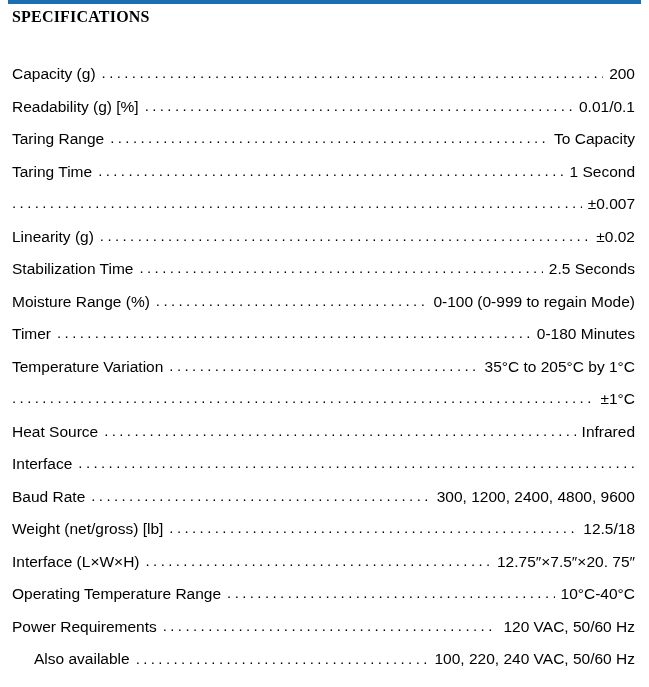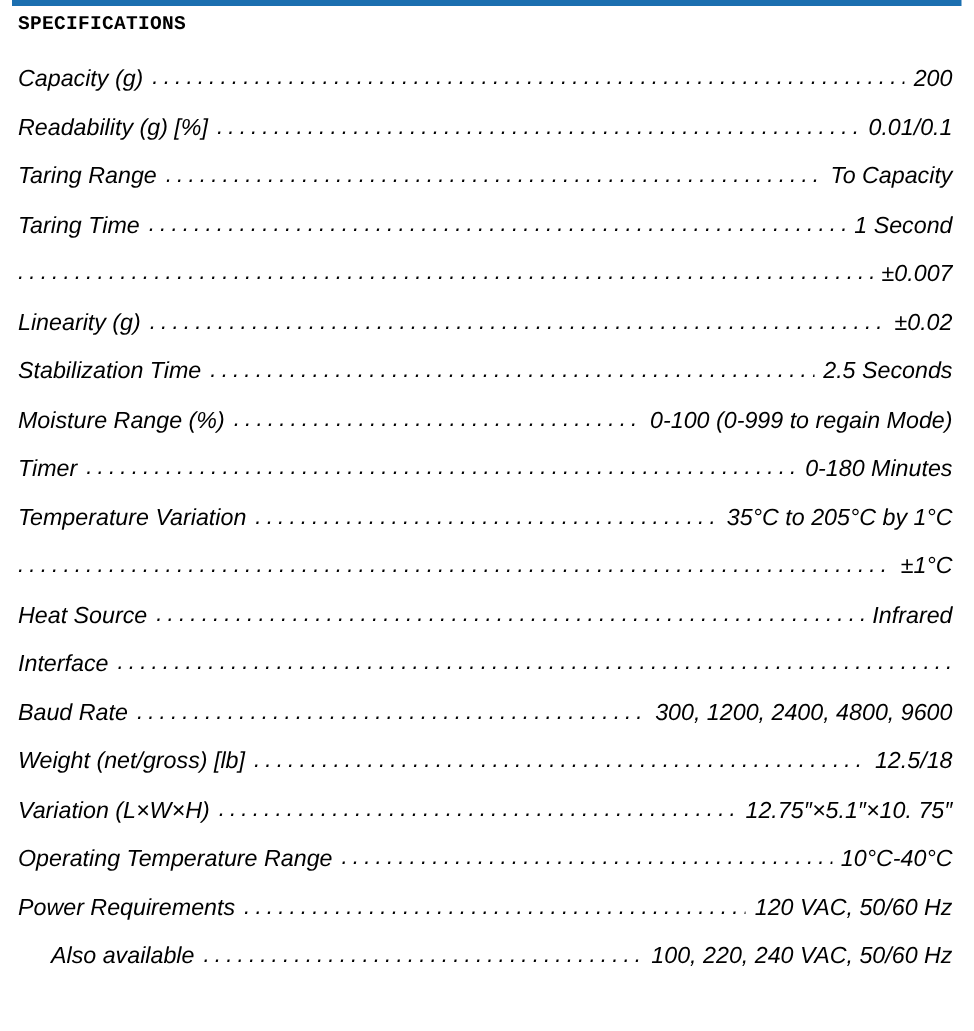--- a/index.html
+++ b/index.html
@@ -22,41 +22,41 @@
     box-sizing: border-box;
     padding: 0 8px;
   }
   .top-rule {
     height: 4px;
     background: #1b6fb0;
     width: 100%;
     margin: 0 0 0 0;
   }
   .title {
-    font-size: 13px;
+    font-size: 16px;
     font-weight: bold;
     letter-spacing: 0.2px;
     margin: 4px 0 0 4px;
-    font-family: Liberation Mono, monospace;
+    font-family: Liberation Serif, serif;
   }
   .spec-list {
-    margin: 22px 0 0 0;
+    margin: 40px 0 0 0;
     padding: 0 6px 0 4px;
-    font-style: italic;
   }
   .spec-row {
     display: flex;
     align-items: baseline;
     font-size: 15.5px;
     line-height: 1.0;
     margin-bottom: 17px;
     white-space: nowrap;
   }
   .spec-row.indented {
     padding-left: 22px;
+    align-items: flex-end;
   }
   .spec-label {
     flex: 0 0 auto;
     padding-right: 6px;
   }
   .dots {
     flex: 1 1 auto;
     overflow: hidden;
     white-space: nowrap;
     letter-spacing: 3.4px;
@@ -153,23 +153,23 @@
         <span class="spec-label">Baud Rate</span>
         <span class="dots">.........................................................................................</span>
         <span class="spec-value">300, 1200, 2400, 4800, 9600</span>
       </div>
       <div class="spec-row">
         <span class="spec-label">Weight (net/gross) [lb]</span>
         <span class="dots">.........................................................................................</span>
         <span class="spec-value">12.5/18</span>
       </div>
       <div class="spec-row">
-        <span class="spec-label">Variation (L×W×H)</span>
+        <span class="spec-label">Interface (L×W×H)</span>
         <span class="dots">.........................................................................................</span>
-        <span class="spec-value">12.75″×5.1″×10. 75″</span>
+        <span class="spec-value">12.75″×7.5″×20. 75″</span>
       </div>
       <div class="spec-row">
         <span class="spec-label">Operating Temperature Range</span>
         <span class="dots">.........................................................................................</span>
         <span class="spec-value">10°C-40°C</span>
       </div>
       <div class="spec-row">
         <span class="spec-label">Power Requirements</span>
         <span class="dots">.........................................................................................</span>
         <span class="spec-value">120 VAC, 50/60 Hz</span>

